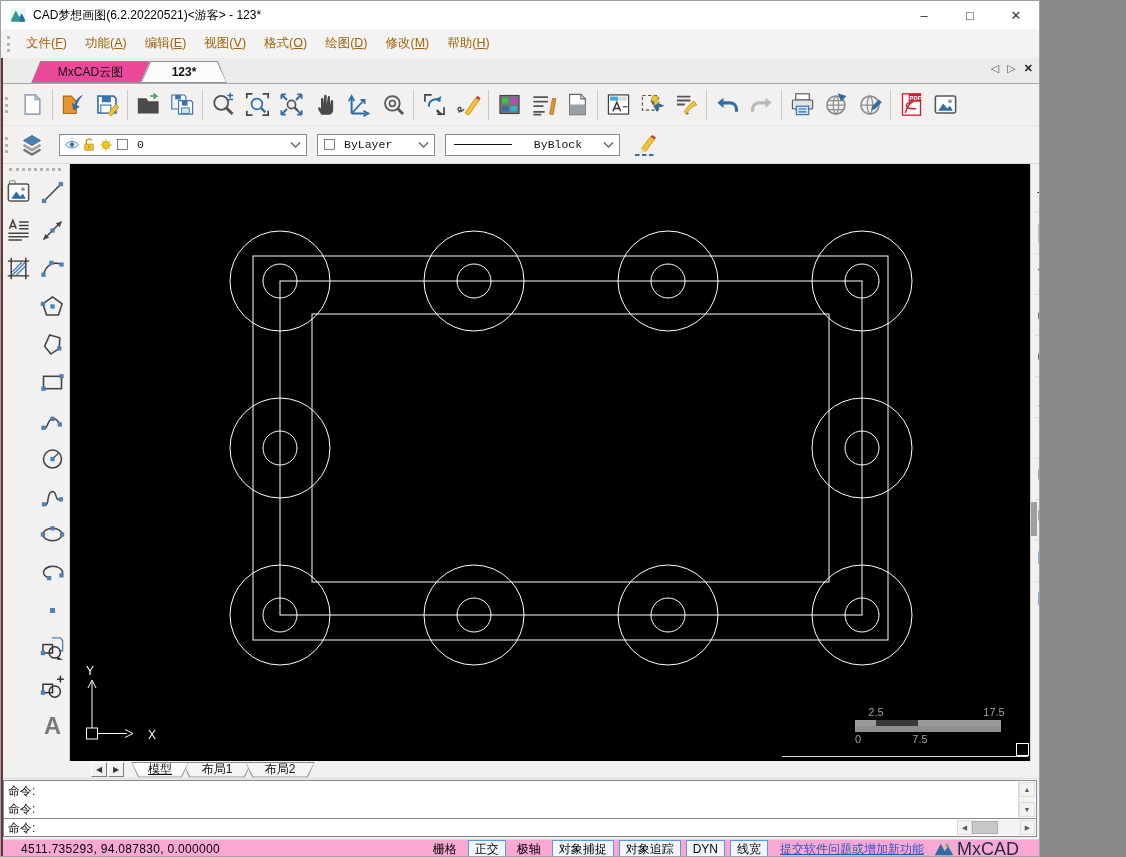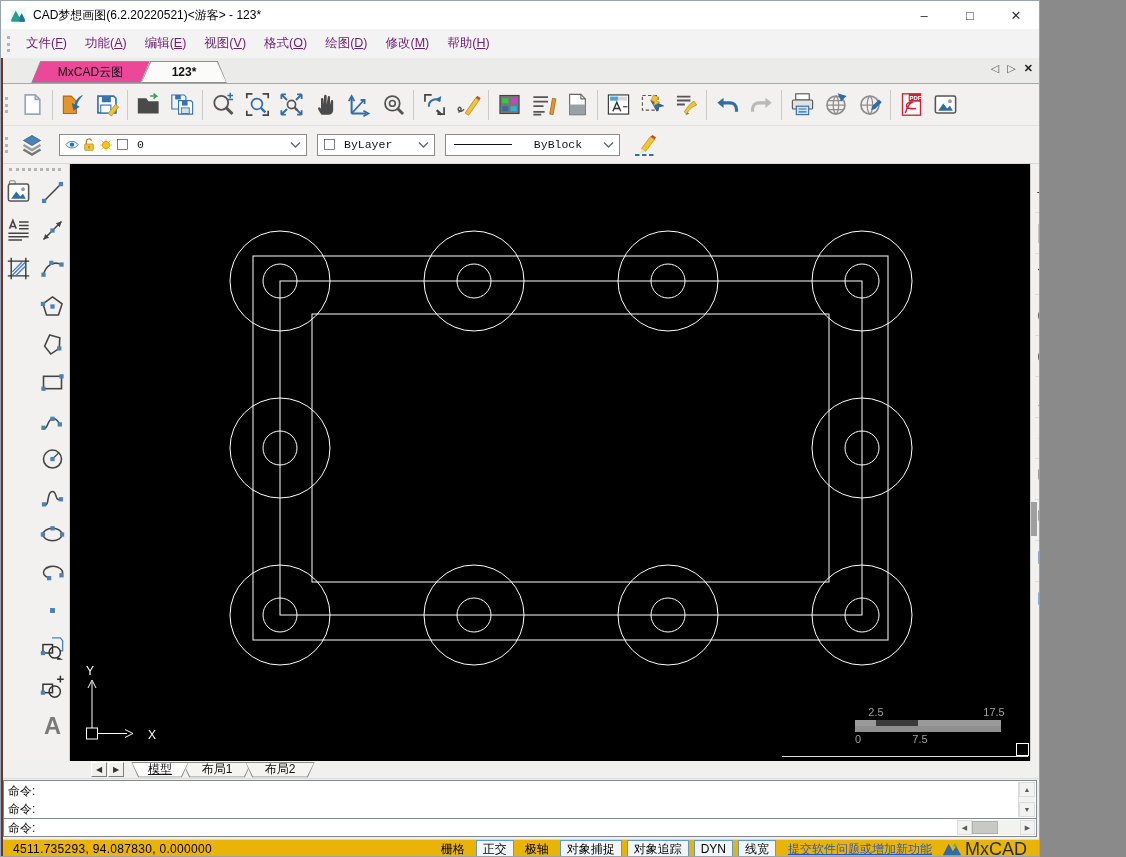--- a/index.html
+++ b/index.html
@@ -11,21 +11,21 @@
   .titlebar { height:28px; background:#ffffff; display:flex; align-items:center; padding-left:8px; }
   .app-icon { width:18px; height:18px; margin-right:6px; display:inline-flex; }
   .title { font-size:12px; color:#000; }
   .win-controls { margin-left:auto; display:flex; height:100%; }
   .win-btn { width:46px; display:flex; align-items:center; justify-content:center;
              font-size:13px; color:#333; cursor:default; }
 
   
   .menubar { height:29px; background:#f3f3f3; display:flex; align-items:center; padding-left:4px; }
   .grip-v { border-left:3px dotted #b3b3b3; height:16px; margin:0 7px 0 2px; }
-  .menu-item { padding:5px 9px; font-size:12.5px; color:#701a75; }
+  .menu-item { padding:5px 9px; font-size:12.5px; color:#a16207; }
   .menu-item u { text-decoration:underline; }
 
   
   .tabstrip { height:26px; background:#ebebe9; border-bottom:1px solid #a8a8a8;
               display:flex; align-items:flex-end; padding-left:30px; position:relative; }
   .dtab { position:relative; height:22px; margin-right:-9px; }
   .dtab .t-outer { position:absolute; inset:0; background:#8f8f8f; }
   .dtab .t-inner { position:absolute; inset:1px; background:#ec4899; display:flex;
                    align-items:center; justify-content:center; font-size:12px; padding:0 16px; white-space:nowrap; }
   .dtab.active .t-inner { background:#fbfbfa; font-weight:bold; }
@@ -89,22 +89,22 @@
           font-size:7px; color:#5a5a5a; background:#f2f2f0; border:1px solid #dcdcdc; }
   .cmd-input { height:18px; background:#fff; border:1px solid #828790; border-top:none;
                position:relative; padding:1px 0 0 4px; font-size:12px; }
   .hscroll { position:absolute; right:1px; top:1px; bottom:1px; width:78px; display:flex; background:#f2f2f0; }
   .hbtn { width:15px; display:flex; align-items:center; justify-content:center; font-size:7px;
           color:#5a5a5a; background:#f2f2f0; border:1px solid #dcdcdc; }
   .hthumb { flex:0 0 26px; background:#c8c8c6; border:1px solid #b0b0b0; margin:1px 0; }
   .htrack { flex:1; }
 
   
-  .statusbar { height:19px; background:#eab308; border-top:1px solid #d8d8d6;
-               display:flex; align-items:center; padding:0 12px; font-size:12px; }
+  .statusbar { height:19px; background:#f9a8d4; border-top:1px solid #d8d8d6;
+               display:flex; align-items:center; padding:0 20px; font-size:12px; }
   .coords { color:#000; letter-spacing:.3px; }
   .status-right { margin-left:auto; display:flex; align-items:center; }
   .toggle { padding:0 6px; margin-left:5px; color:#000; line-height:16px; }
   .toggle.boxed { border:1px solid #5b9bd5; background:#f2f6fa; }
   .status-link { color:#2857c8; text-decoration:underline; margin:0 10px 0 12px; white-space:nowrap; }
   .brand { display:flex; align-items:center; gap:3px; font-size:18px; color:#1d2c45; font-weight:normal; }
   .left-edge { position:absolute; left:0; top:57px; bottom:0; width:2px; background:#6a3434; z-index:40; }
 </style>
 </head>
 <body>

